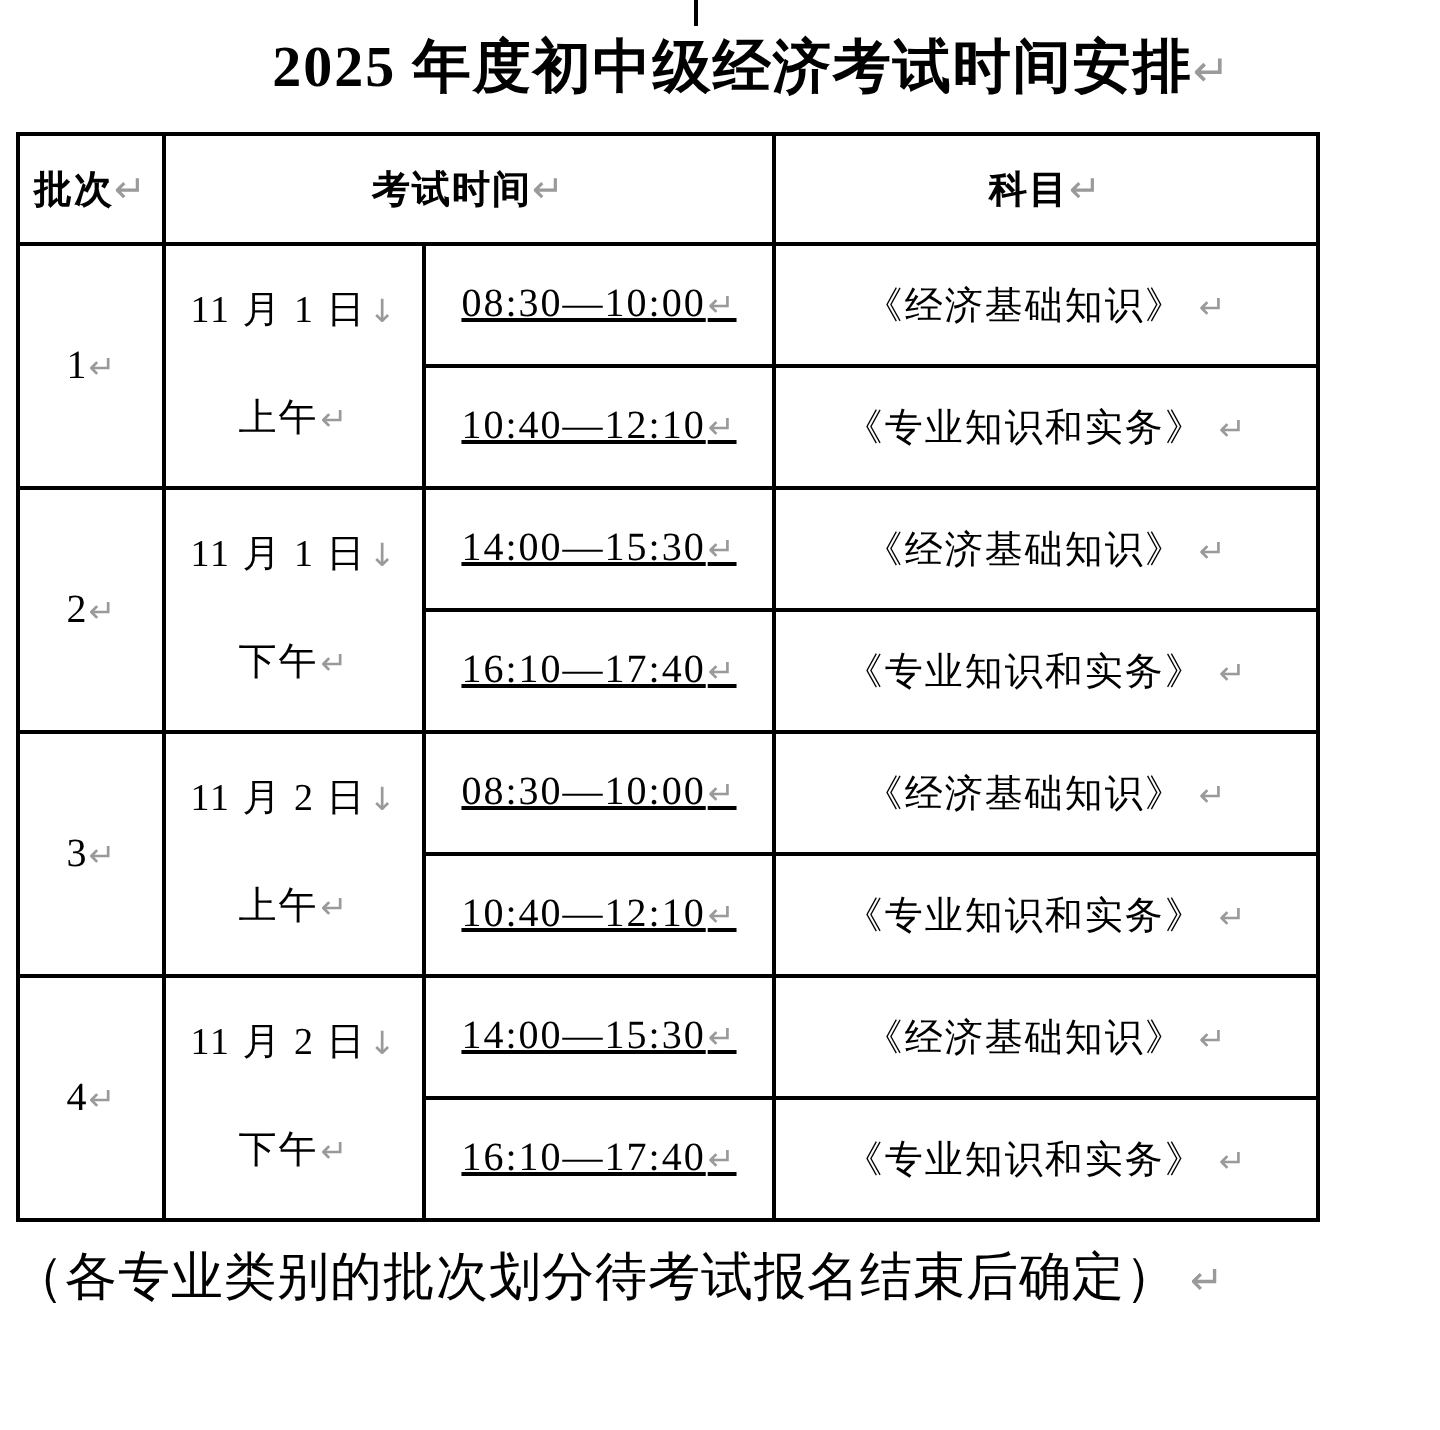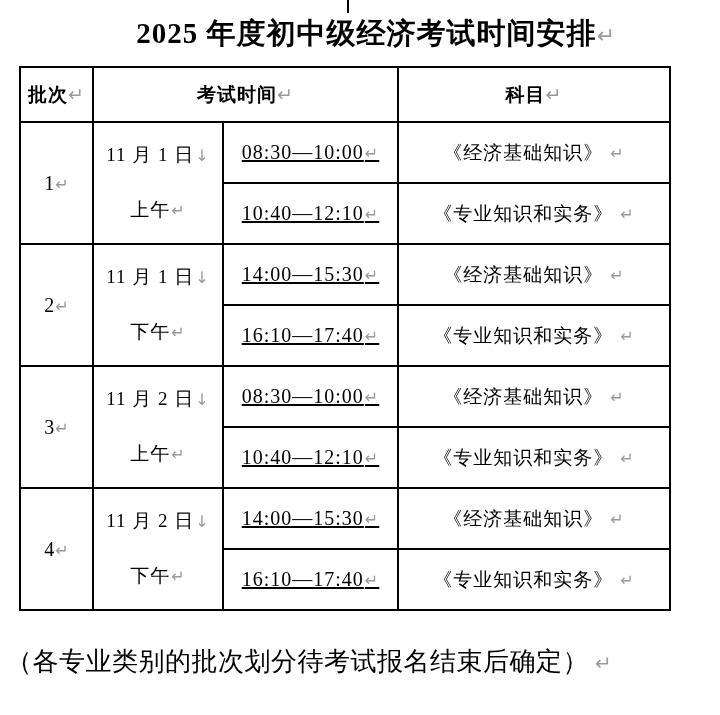--- a/index.html
+++ b/index.html
@@ -24,21 +24,21 @@
     white-space: nowrap;
   }
   .mark {
     color: #9a9a9a;
     font-family: "DejaVu Sans", sans-serif;
     font-weight: normal;
   }
   .doc-title .mark { font-size: 22px; }
   table.schedule {
     position: absolute;
-    left: 19px; top: 66px;
+    left: 8px; top: 66px;
     width: 650px;
     border-collapse: collapse;
     table-layout: fixed;
     border-radius: 14px;
   }
   table.schedule td, table.schedule th {
     border: 2px solid #000000;
     text-align: center;
     vertical-align: middle;
     font-weight: normal;
@@ -55,21 +55,21 @@
   td.batch-cell { font-size: 20px; }
   td.date-cell { font-size: 19px; letter-spacing: 1px; }
   td.date-cell .dline { line-height: 54px; }
   td.time-cell { font-size: 20px; letter-spacing: 1px; text-decoration: underline; }
   td.subject-cell { font-size: 19px; letter-spacing: 1px; }
   td .mark { font-size: 16px; }
   td.subject-cell .mark { margin-left: 7px; }
   td.batch-cell .mark, td.time-cell .mark, td.date-cell .mark { margin-left: 1px; }
   .footnote {
     position: absolute;
-    left: 6px; top: 644px;
+    left: 6px; top: 621px;
     font-size: 26px;
     letter-spacing: 0.5px;
     white-space: nowrap;
   }
   .footnote .mark { font-size: 20px; margin-left: 6px; }
 </style>
 </head>
 <body>
 
 <div class="cursor-bar"></div>

